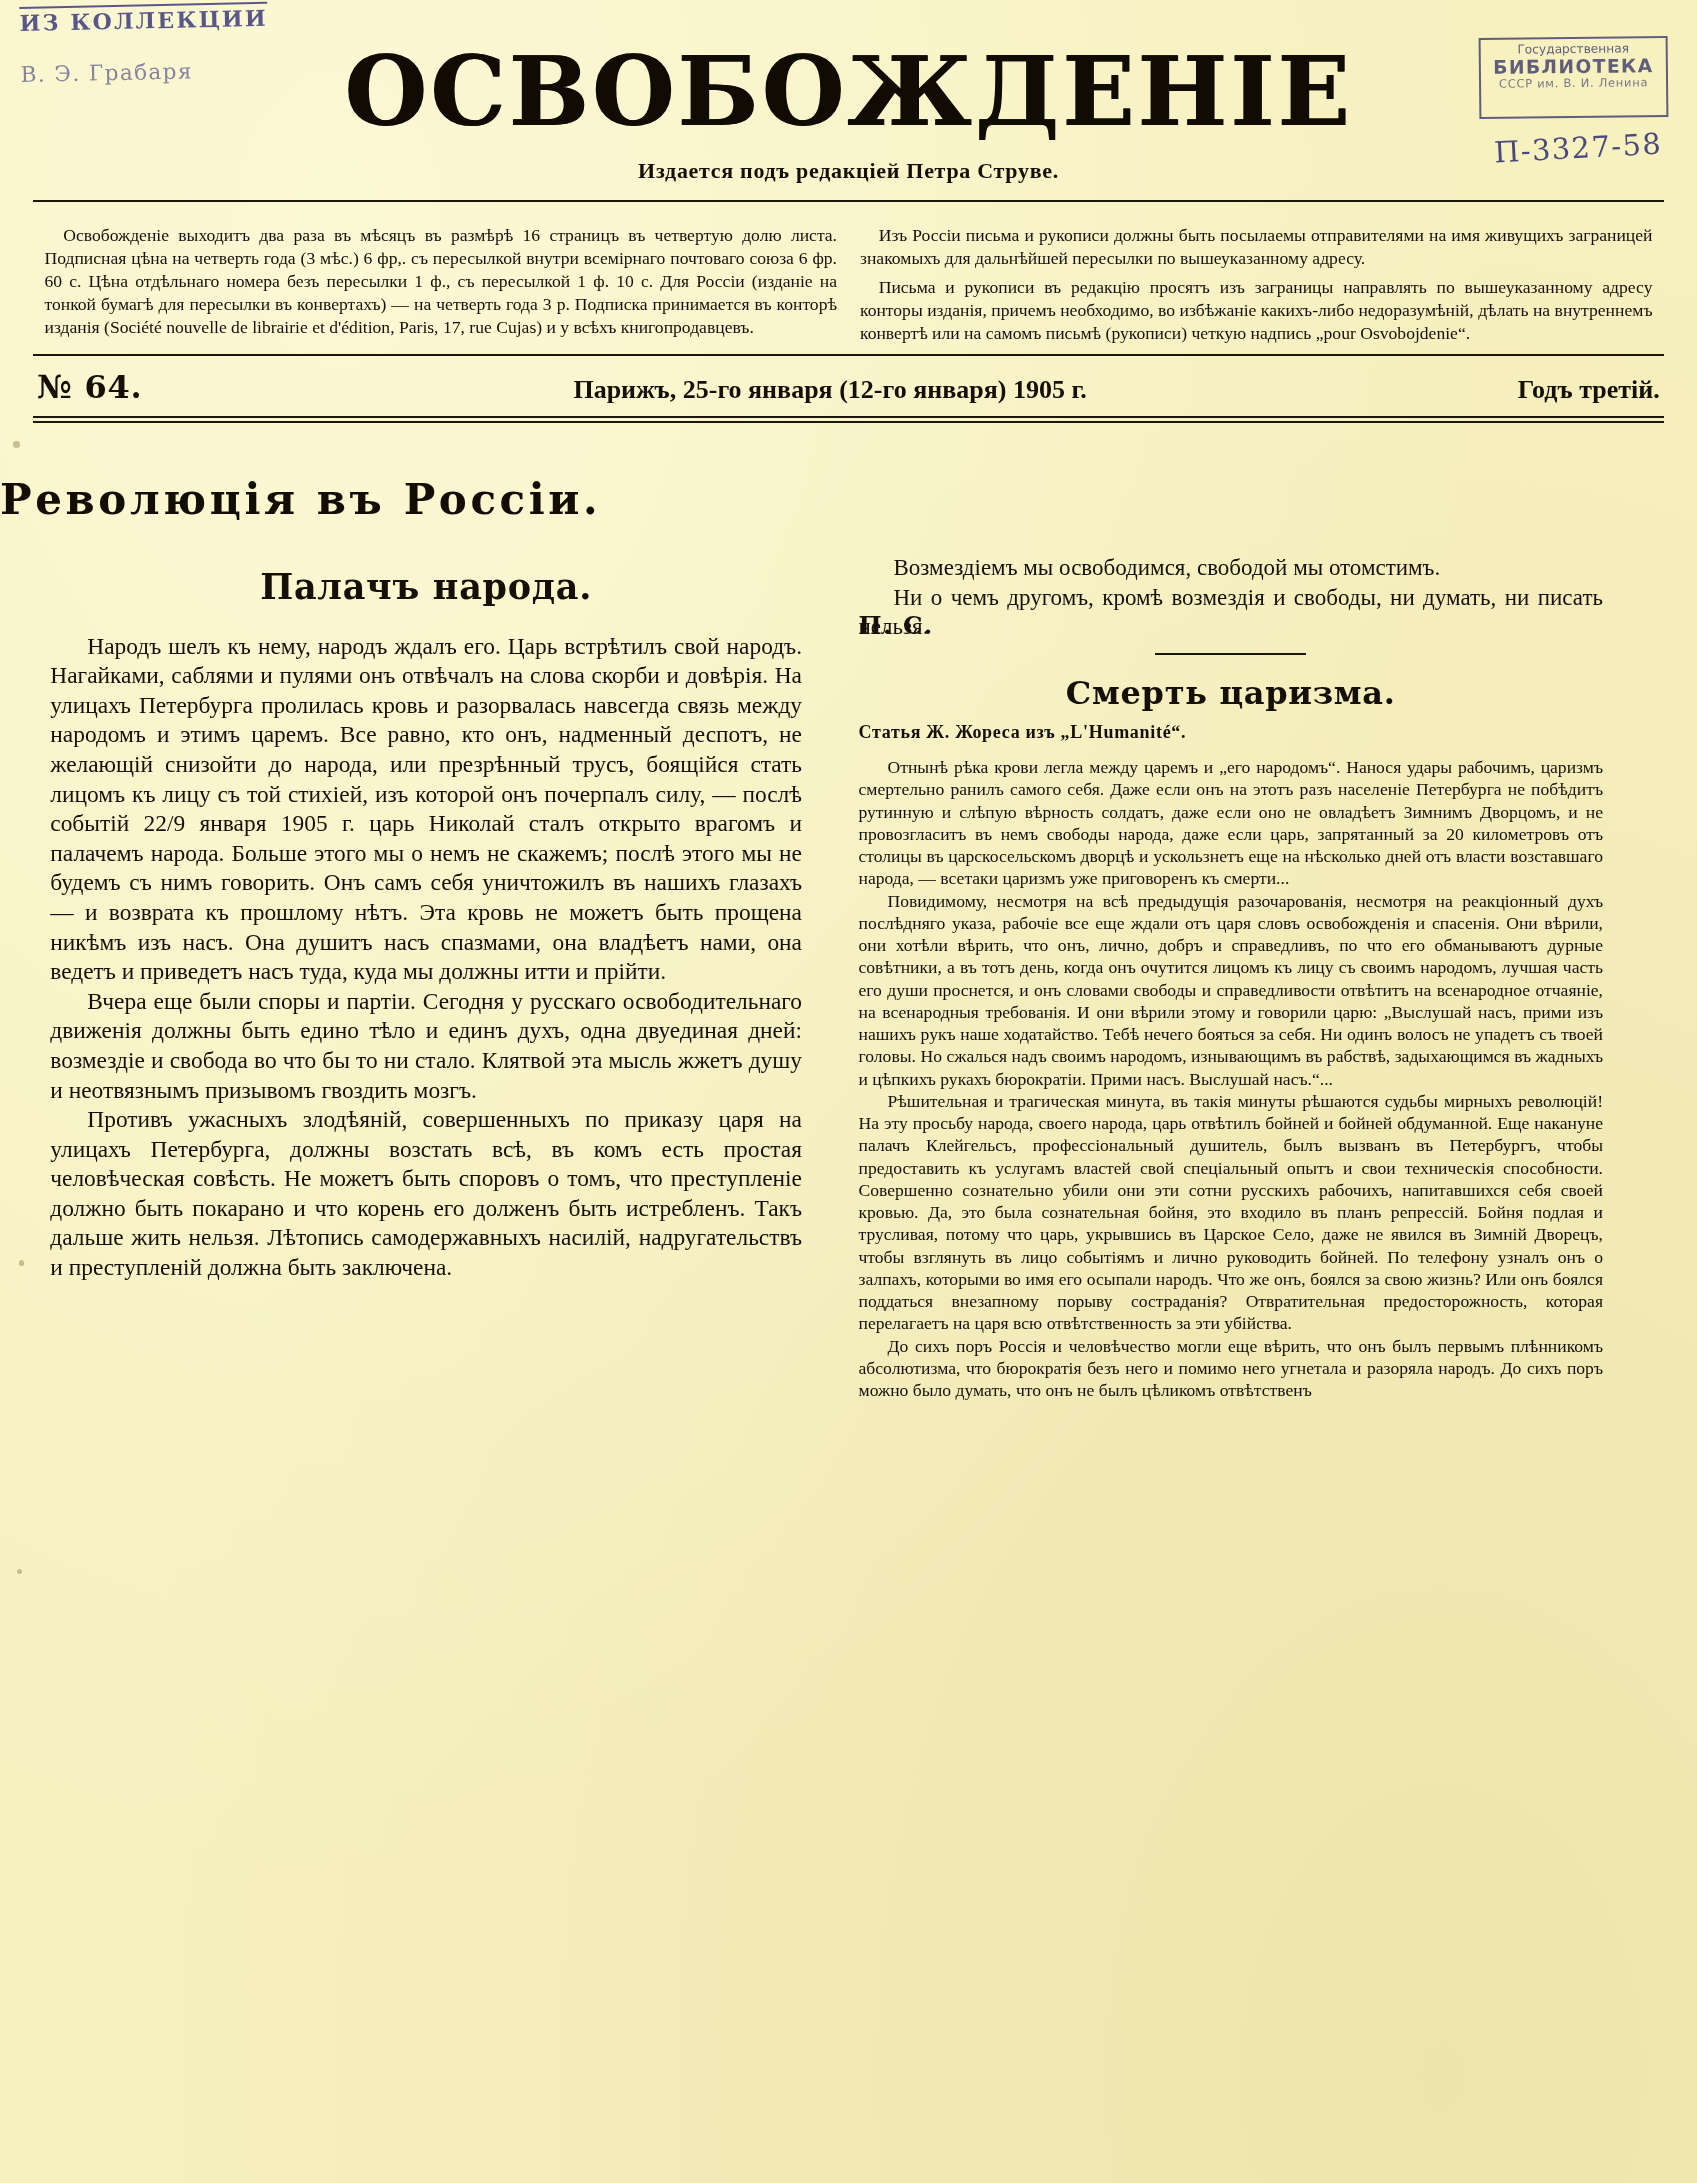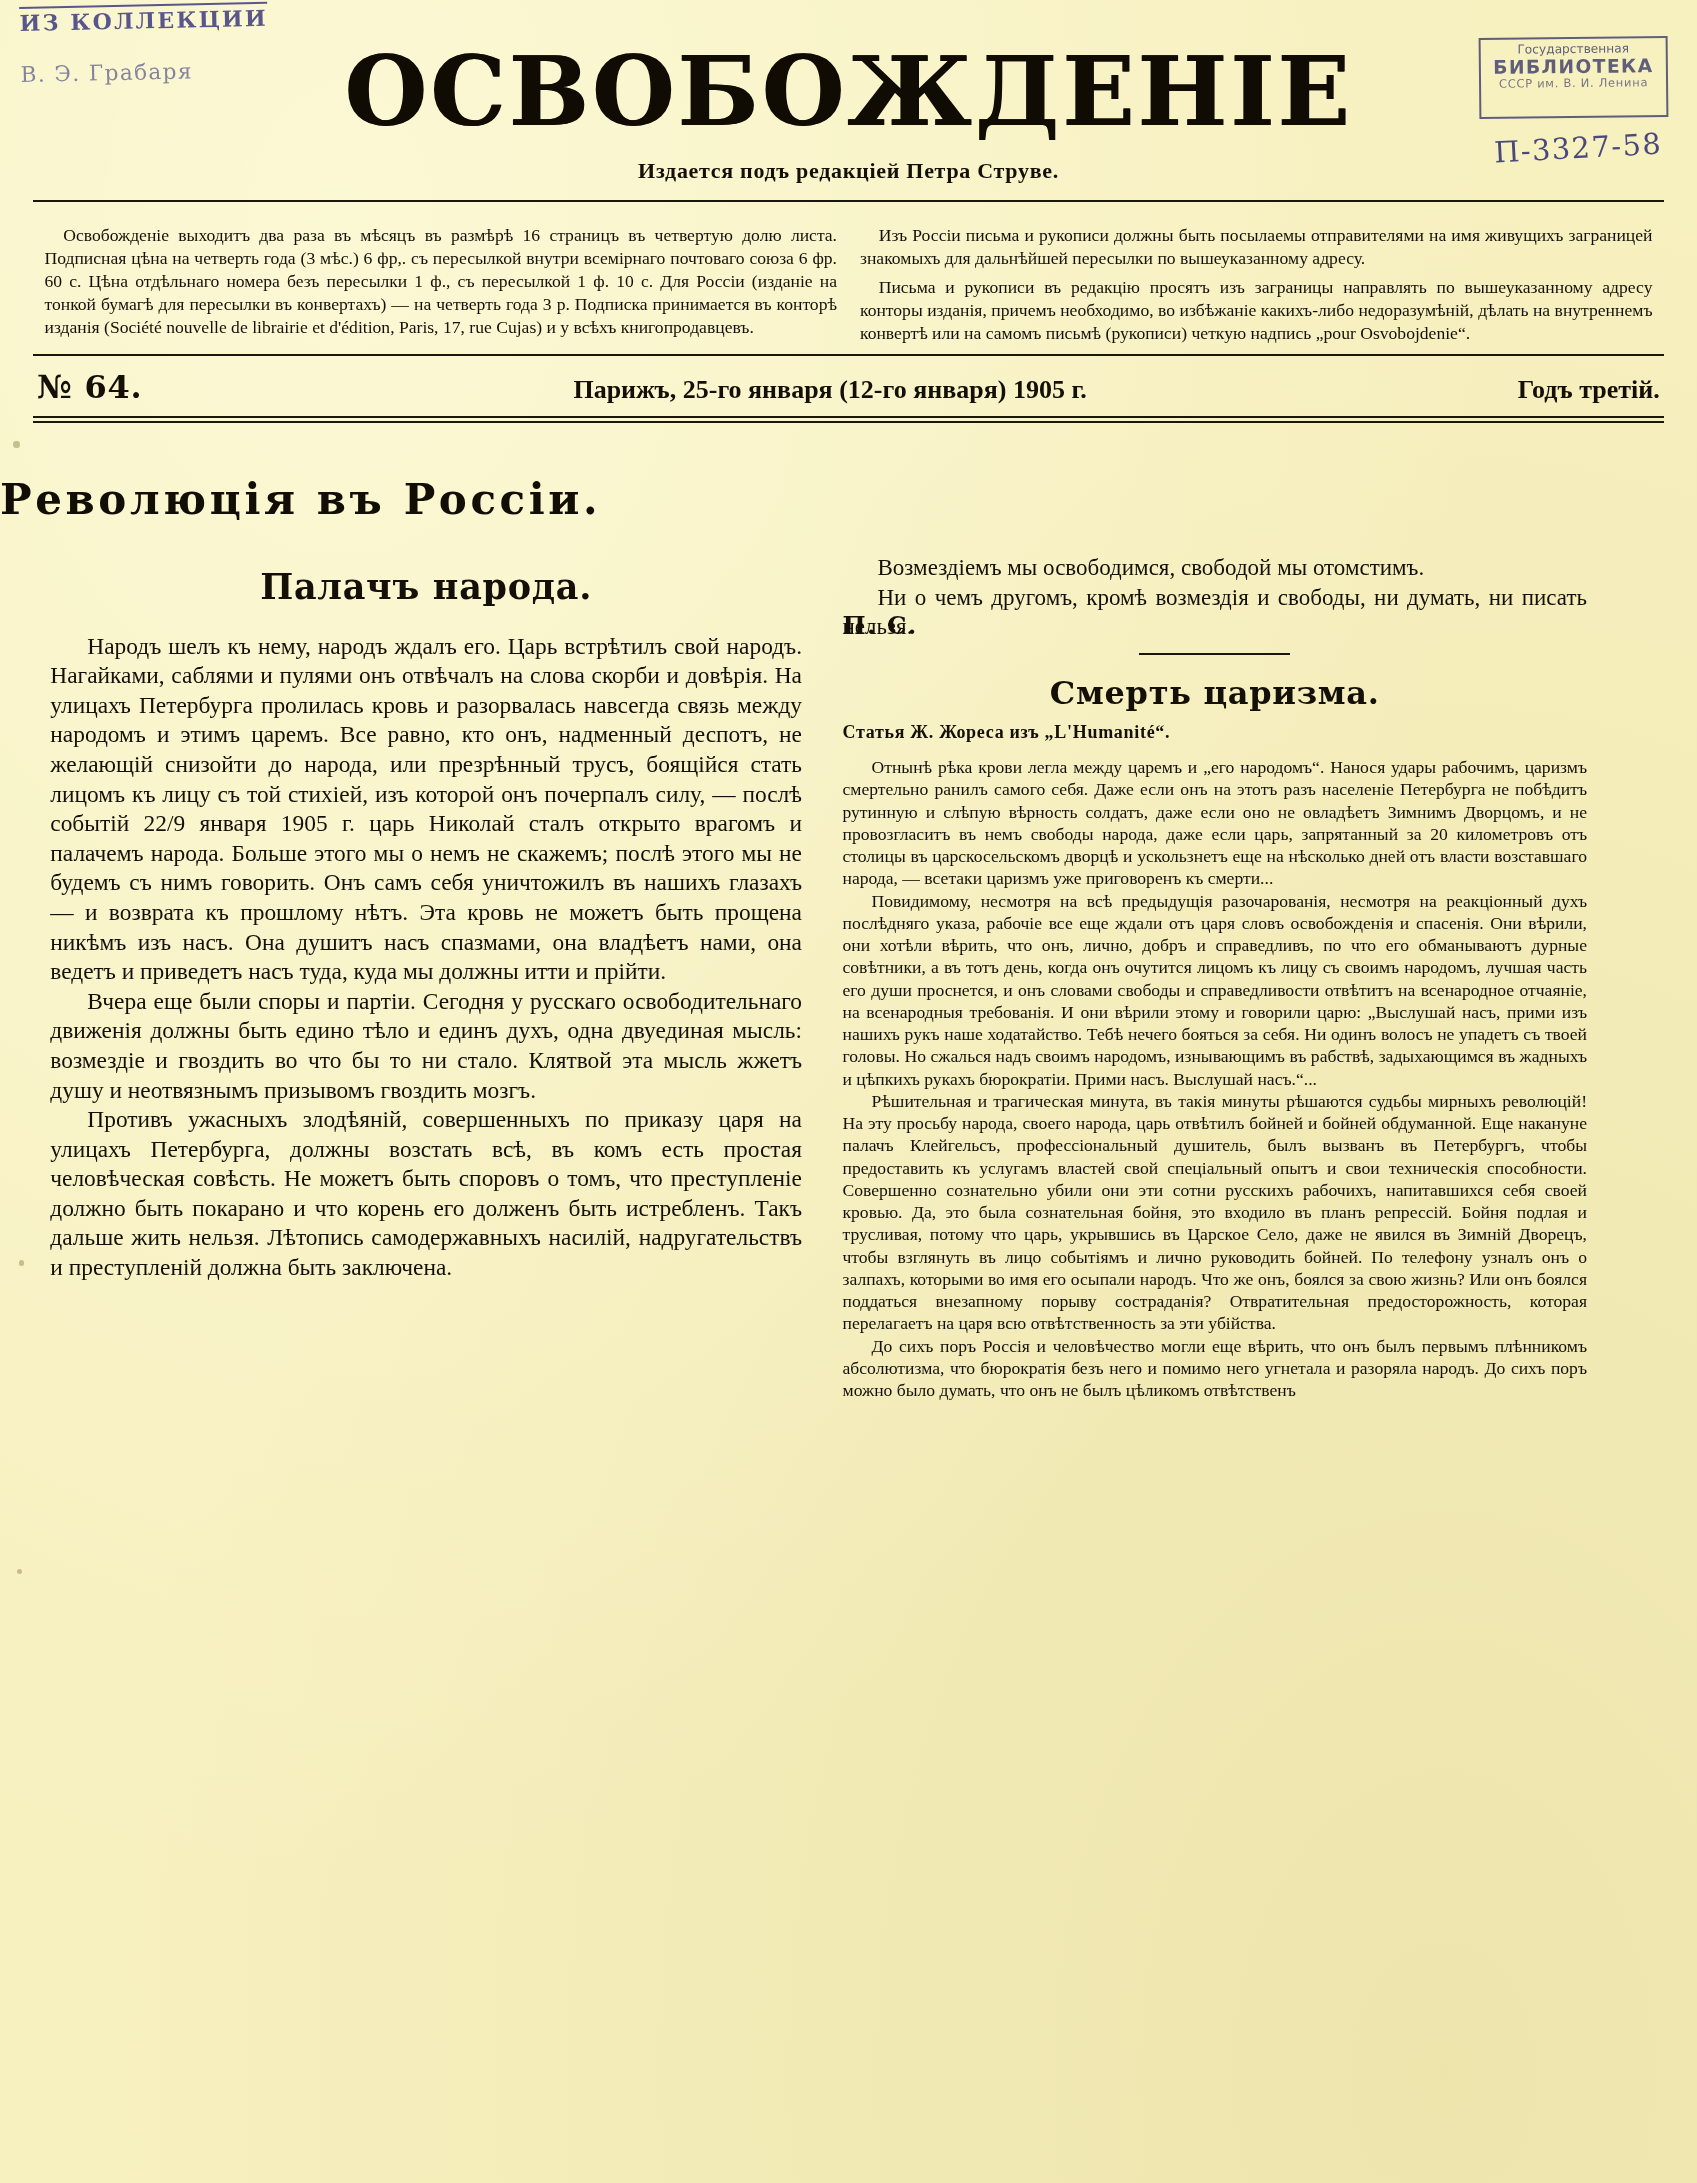--- a/index.html
+++ b/index.html
@@ -154,20 +154,21 @@
     font-weight: bold;
     font-size: 42px;
     letter-spacing: 3.6px;
     color: #120e05;
   }
 
   
   .columns {
     display: flex;
     margin: 29px 33px 15px 33px;
+    gap: 16px;
   }
   .col-left {
     width: 785px;
     padding: 0 16px 0 17.3px;
     box-sizing: border-box;
   }
   .col-right {
     width: 785px;
     padding: 0 16px 0 24.5px;
     box-sizing: border-box;
@@ -284,21 +285,21 @@
   <div class="rule double"></div>
 
   <div class="main-headline">Революція въ Россіи.</div>
 
   <div class="columns">
 
     <div class="col-left">
       <div class="art-title">Палачъ народа.</div>
       <div class="body-lg">
         <p>Народъ шелъ къ нему, народъ ждалъ его. Царь встрѣтилъ свой народъ. Нагайками, саблями и пулями онъ отвѣчалъ на слова скорби и довѣрія. На улицахъ Петербурга пролилась кровь и разорвалась навсегда связь между народомъ и этимъ царемъ. Все равно, кто онъ, надменный деспотъ, не желающій снизойти до народа, или презрѣнный трусъ, боящійся стать лицомъ къ лицу съ той стихіей, изъ которой онъ почерпалъ силу, — послѣ событій 22/9 января 1905 г. царь Николай сталъ открыто врагомъ и палачемъ народа. Больше этого мы о немъ не скажемъ; послѣ этого мы не будемъ съ нимъ говорить. Онъ самъ себя уничтожилъ въ нашихъ глазахъ — и возврата къ прошлому нѣтъ. Эта кровь не можетъ быть прощена никѣмъ изъ насъ. Она душитъ насъ спазмами, она владѣетъ нами, она ведетъ и приведетъ насъ туда, куда мы должны итти и прійти.</p>
-        <p>Вчера еще были споры и партіи. Сегодня у русскаго освободительнаго движенія должны быть едино тѣло и единъ духъ, одна двуединая мысль: возмездіе и гвоздить во что бы то ни стало. Клятвой эта мысль жжетъ душу и неотвязнымъ призывомъ гвоздить мозгъ.</p>
+        <p>Вчера еще были споры и партіи. Сегодня у русскаго освободительнаго движенія должны быть едино тѣло и единъ духъ, одна двуединая дней: возмездіе и свобода во что бы то ни стало. Клятвой эта мысль жжетъ душу и неотвязнымъ призывомъ гвоздить мозгъ.</p>
         <p>Противъ ужасныхъ злодѣяній, совершенныхъ по приказу царя на улицахъ Петербурга, должны возстать всѣ, въ комъ есть простая человѣческая совѣсть. Не можетъ быть споровъ о томъ, что преступленіе должно быть покарано и что корень его долженъ быть истребленъ. Такъ дальше жить нельзя. Лѣтопись самодержавныхъ насилій, надругательствъ и преступленій должна быть заключена.</p>
       </div>
     </div>
 
     <div class="col-right">
       <div class="body-md">
         <p>Возмездіемъ мы освободимся, свободой мы отомстимъ.</p>
         <p>Ни о чемъ другомъ, кромѣ возмездія и свободы, ни думать, ни писать нельзя.</p>
       </div>
       <div class="signature">П. С.</div>

